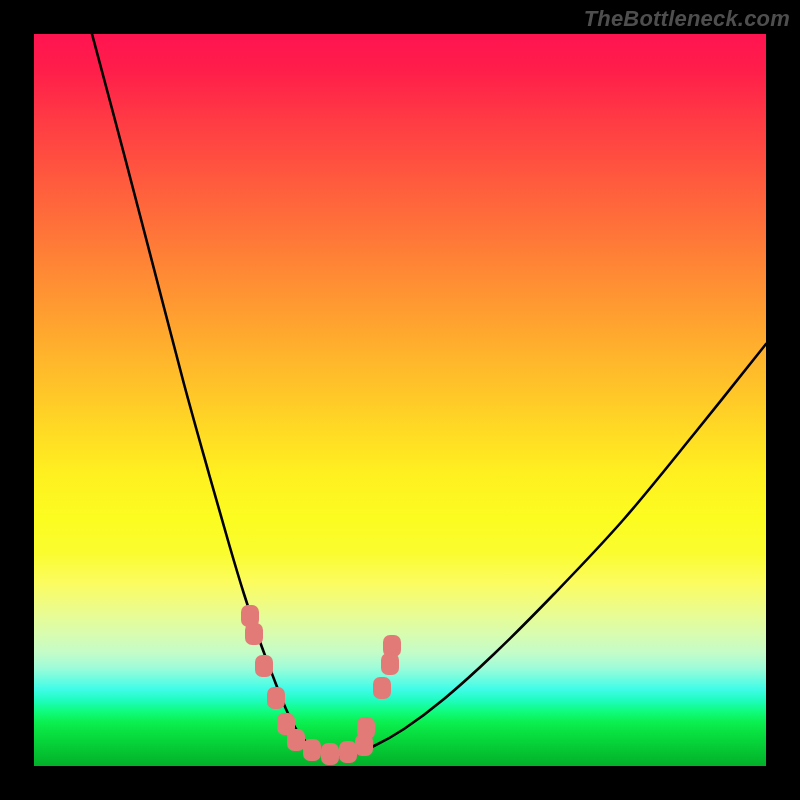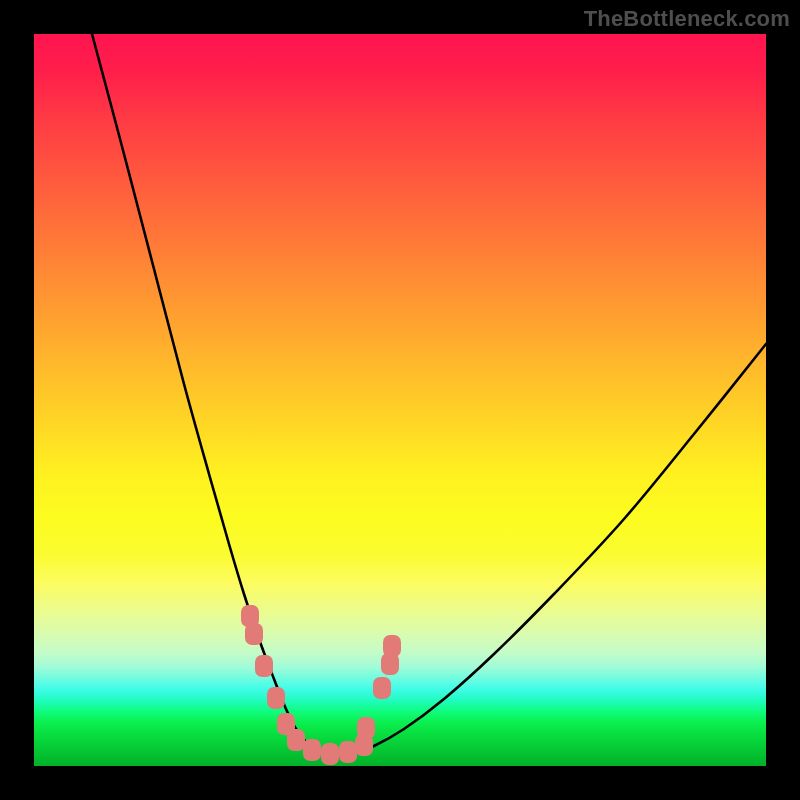--- a/index.html
+++ b/index.html
@@ -53,20 +53,21 @@
   }
   .watermark {
     position: absolute;
     top: 6px;
     right: 10px;
     color: #4e4e4e;
     font-size: 22px;
     font-weight: bold;
     letter-spacing: 0.2px;
     z-index: 10;
+    font-style: italic;
   }
   svg.curve {
     position: absolute;
     left: 0;
     top: 0;
     width: 732px;
     height: 732px;
     pointer-events: none;
   }
 </style>

